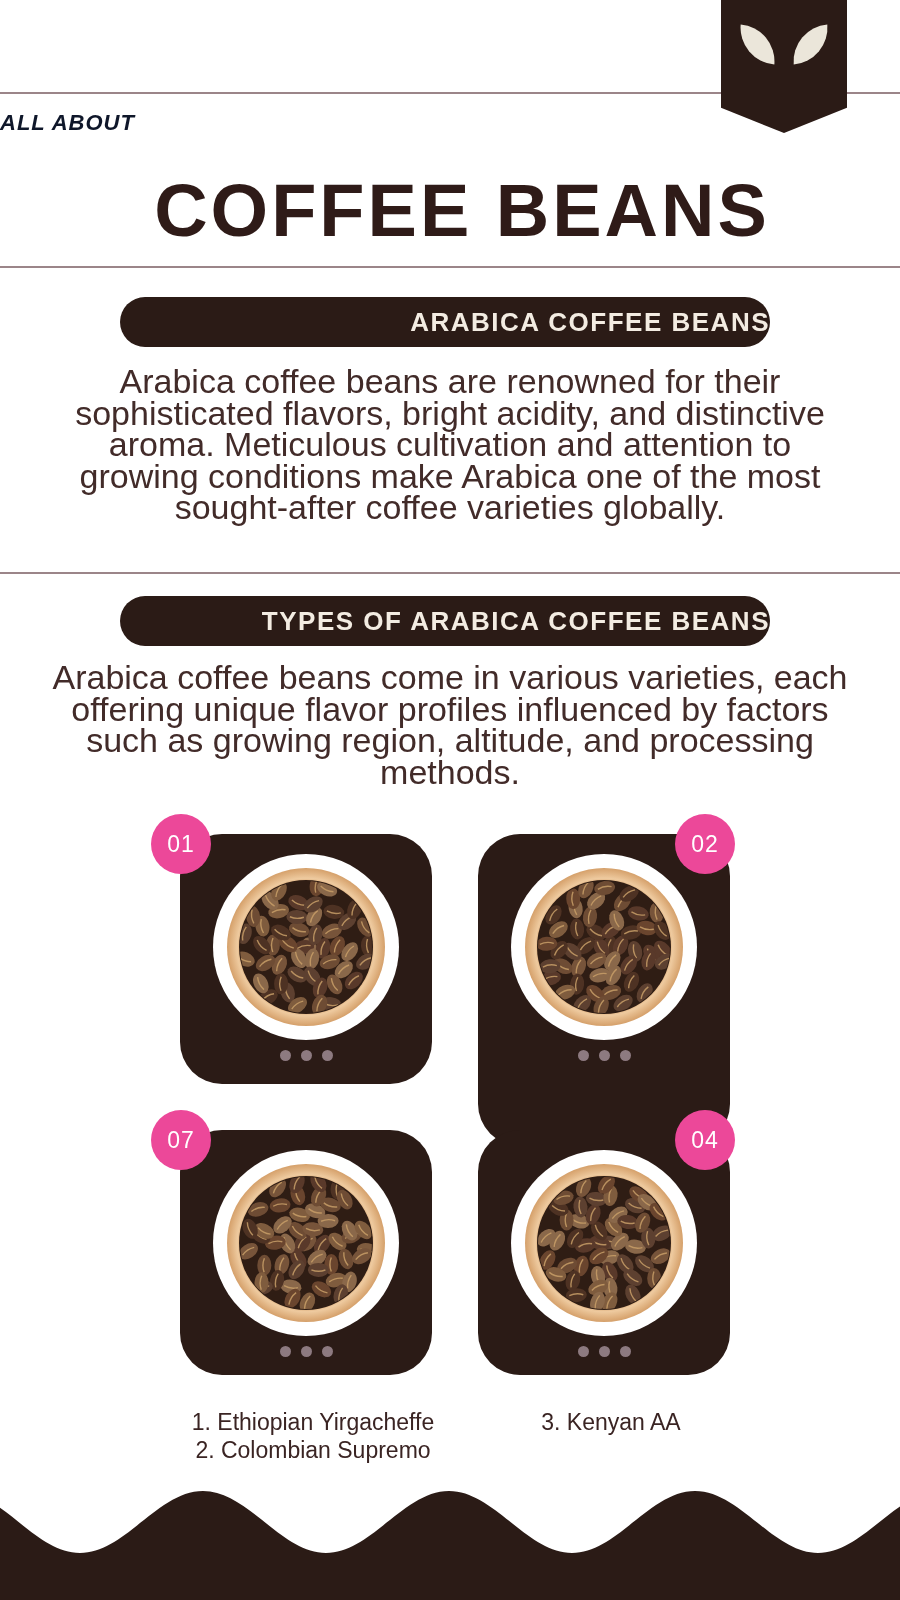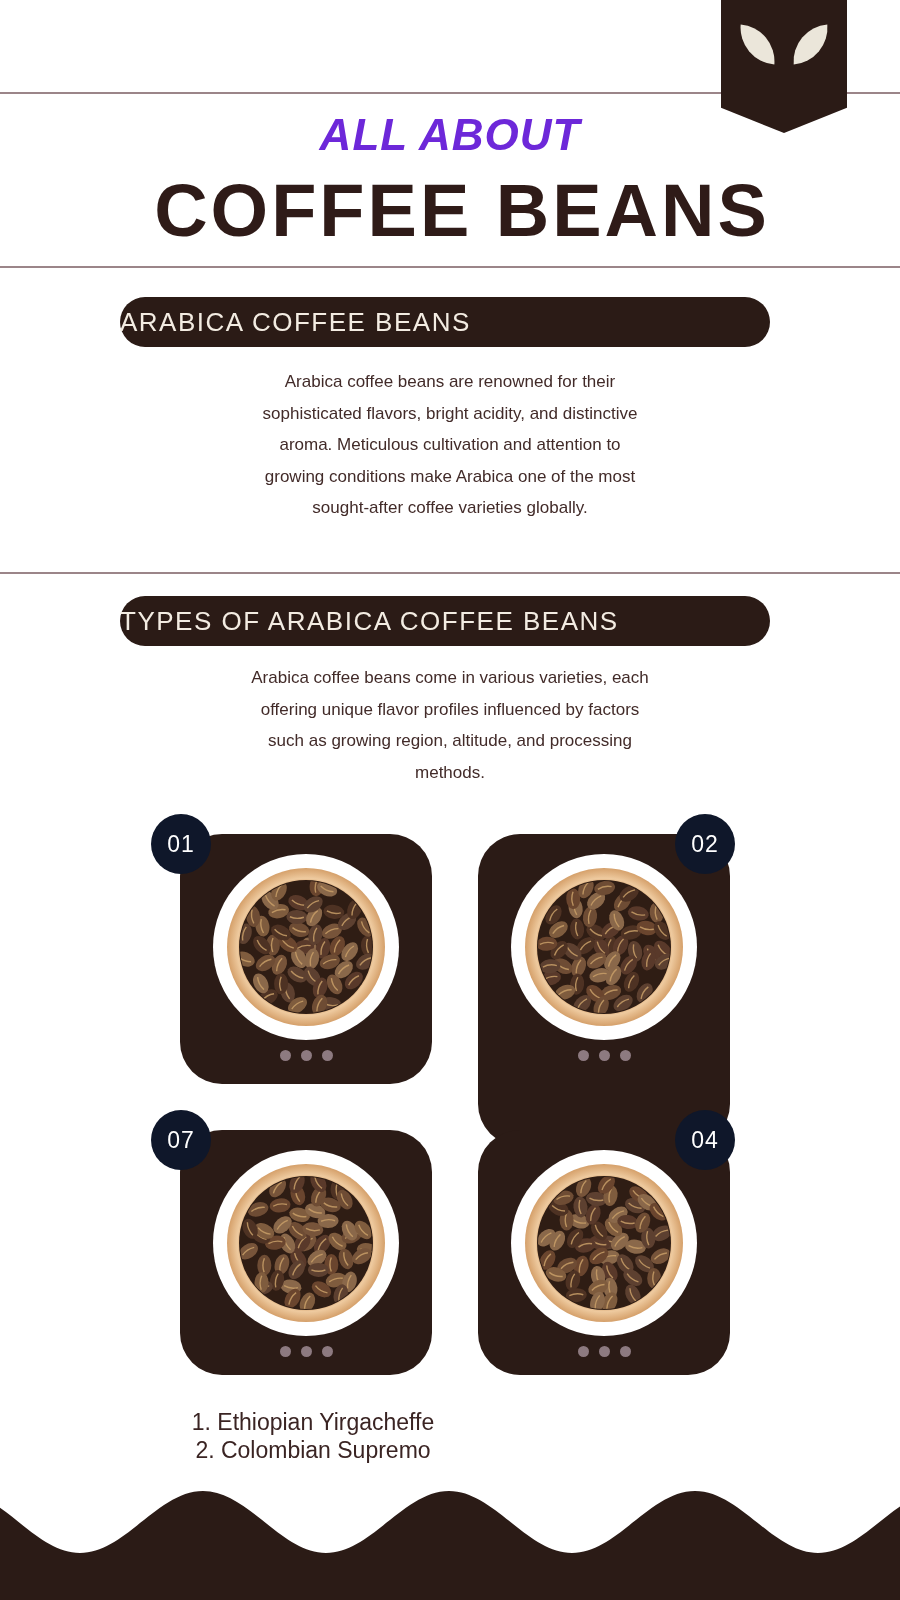--- a/index.html
+++ b/index.html
@@ -9,41 +9,41 @@
   }
   .hline{position:absolute;left:0;width:900px;height:2px;background:#9b8589;}
   .hline.l1{top:92px}.hline.l2{top:266px}.hline.l3{top:572px}
 
   .banner{position:absolute;left:721px;top:0;width:126px;height:133px;background:#2b1b16;
     clip-path:polygon(0 0,100% 0,100% 81%,50% 100%,0 81%);z-index:6;}
   .leaf{position:absolute;width:37px;height:37px;background:#ebe6da;}
   .leaf-l{left:18px;top:26px;border-radius:0 100%;transform:rotate(5deg);}
   .leaf-r{right:18px;top:26px;border-radius:100% 0;transform:rotate(-5deg);}
 
-  .kicker{position:absolute;top:110px;left:0;width:900px;text-align:center;
-    font-size:44px;font-style:italic;font-weight:600;letter-spacing:1px;color:#6d28d9;}
+  .kicker{position:absolute;top:110px;left:0;width:900px;text-align:left;
+    font-size:22px;font-style:italic;font-weight:600;letter-spacing:1px;color:#0f172a;}
   .title{position:absolute;top:161px;left:0;width:900px;margin:12px;text-align:center;
     font-size:74px;line-height:76px;font-weight:700;letter-spacing:3px;color:#2f1b18;}
 
   .pill{position:absolute;left:120px;width:650px;height:50px;background:#2b1b16;border-radius:25px;
-    display:flex;align-items:center;justify-content:flex-start;color:#f3ece2;
-    font-size:26px;font-weight:400;letter-spacing:1.5px;}
+    display:flex;align-items:center;justify-content:flex-end;color:#f3ece2;
+    font-size:26px;font-weight:700;letter-spacing:1.5px;}
   .pill1{top:297px}.pill2{top:596px}
 
   .para{position:absolute;left:50px;width:800px;margin:0;text-align:center;white-space:pre-line;
-    color:#422b29;font-size:17px;line-height:31.5px;}
+    color:#422b29;font-size:34px;line-height:31.5px;}
   .para1{top:366px}.para2{top:662px}
 
   .card{position:absolute;width:252px;background:#2b1b16;border-radius:42px;}
   .c1{left:180px;top:834px;height:250px}
   .c2{left:478px;top:834px;height:312px}
   .c3{left:180px;top:1130px;height:245px}
   .c4{left:478px;top:1130px;height:245px}
 
-  .badge{position:absolute;width:60px;height:60px;border-radius:50%;background:#0f172a;color:#ffffff;
+  .badge{position:absolute;width:60px;height:60px;border-radius:50%;background:#ec4899;color:#ffffff;
     font-size:23px;letter-spacing:1px;display:flex;align-items:center;justify-content:center;z-index:3;}
   .badge-l{left:-29px;top:-20px}.badge-r{right:-5px;top:-20px}
 
   .bowl{position:absolute;left:33px;top:20px;width:186px;height:186px;}
 
   .dots{position:absolute;left:0;top:216px;width:100%;display:flex;justify-content:center;gap:10px;}
   .dots i{display:block;width:11px;height:11px;border-radius:50%;background:#8d7a80;}
 
   .list-col{position:absolute;top:1408px;width:252px;text-align:center;
     font-size:23px;line-height:28px;color:#3a2423;margin-left:7px;}
@@ -973,20 +973,21 @@
       <i></i>
       <i></i>
     </div>
 </div>
 
 <div class="list-col list-left">
   <div>1. Ethiopian Yirgacheffe</div>
   <div>2. Colombian Supremo</div>
 </div>
 <div class="list-col list-right">
+  <div>3. Kenyan AA</div>
 </div>
 
 <svg class="wave" viewBox="0 0 900 120" preserveAspectRatio="none">
   <path fill="#2b1b16" d="M -43 11
     C 2 11 35 73 80 73  C 125 73 158 11 203 11
     C 248 11 281 73 326 73  C 371 73 404 11 449 11
     C 494 11 527 73 572 73  C 617 73 650 11 695 11
     C 740 11 773 73 818 73  C 863 73 896 11 941 11
     L 941 121 L -43 121 Z"></path>
 </svg>

